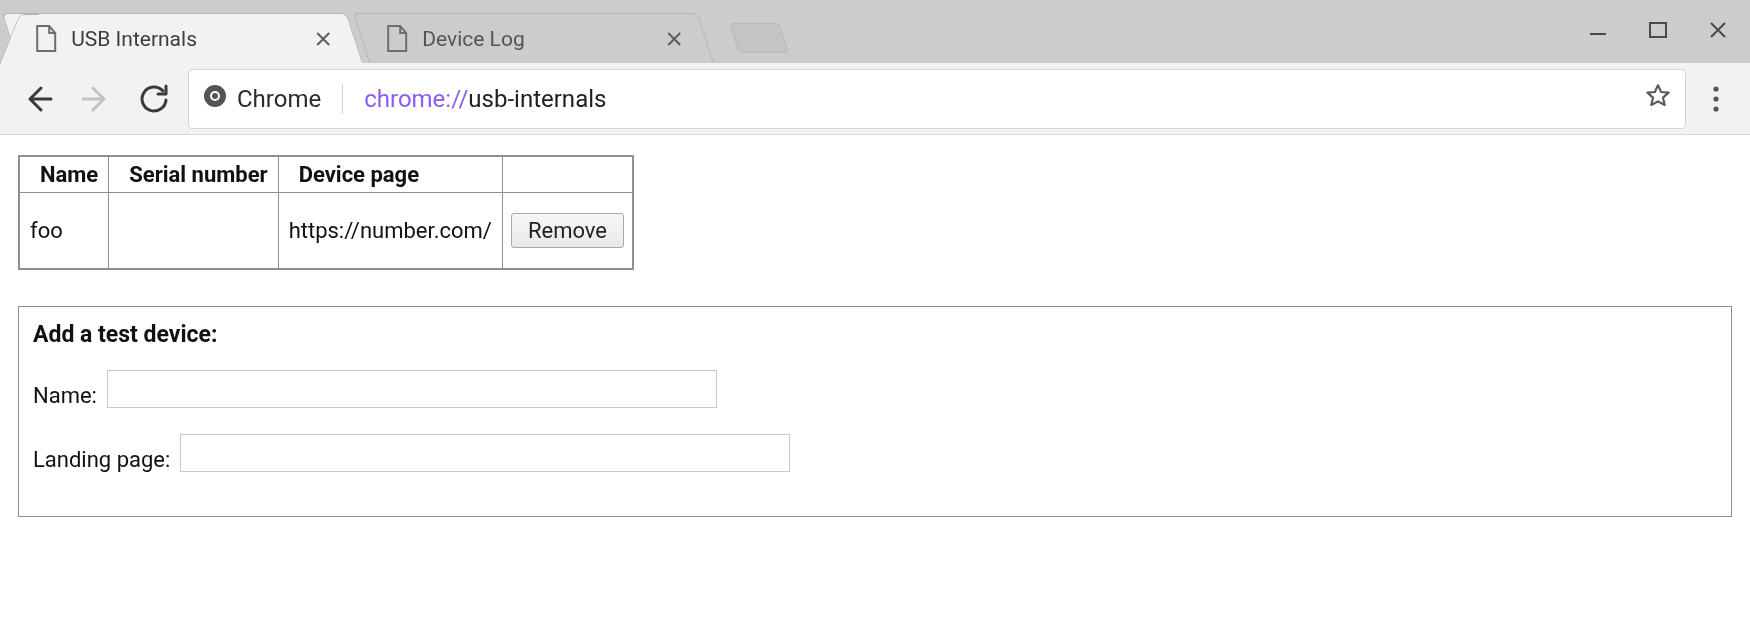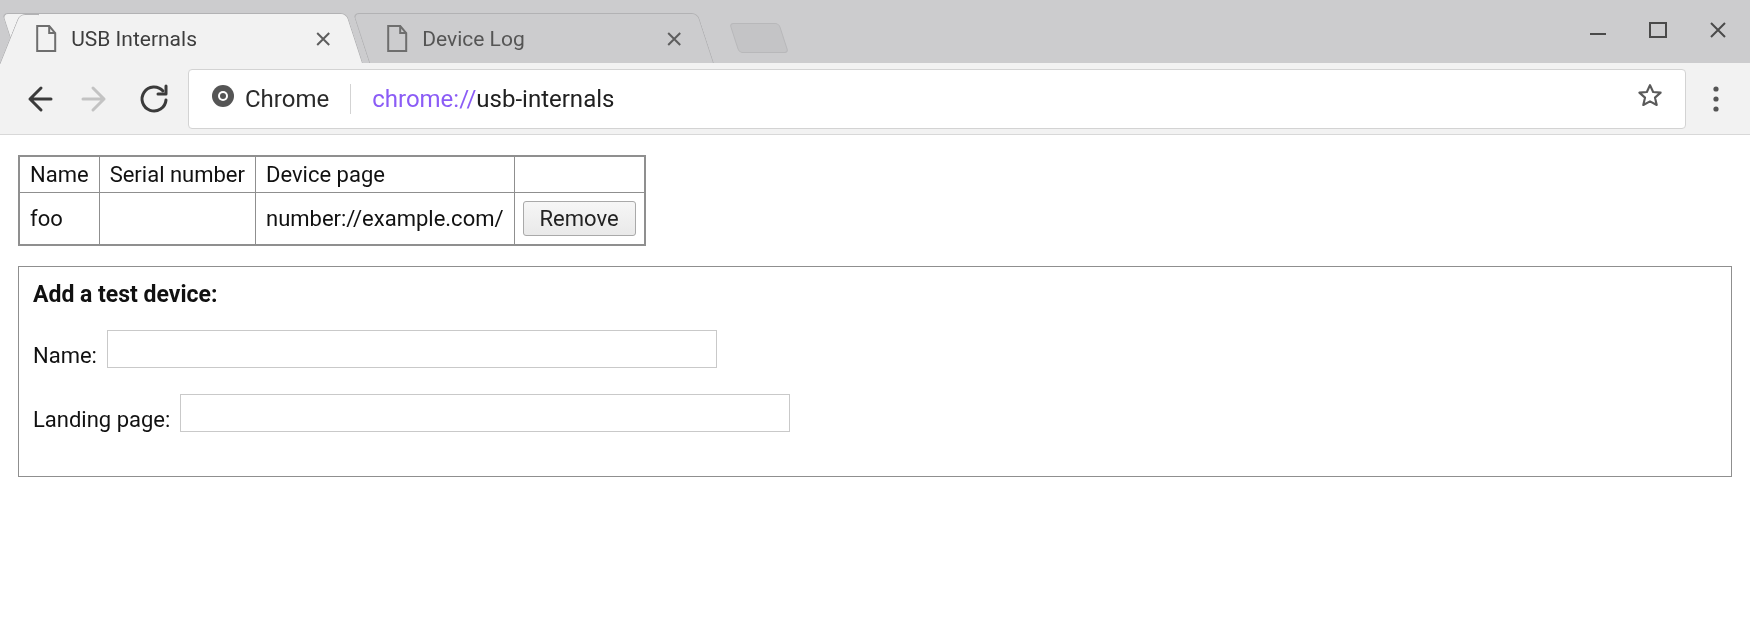--- a/index.html
+++ b/index.html
@@ -94,21 +94,21 @@
   }
   .nav-btn.disabled { color: #bfbfbf; }
   .omnibox {
     flex: 1;
     height: 60px;
     background: #fff;
     border: 1px solid #d3d3d3;
     border-radius: 4px;
     display: flex;
     align-items: center;
-    padding: 0 22px;
+    padding: 0 14px;
     font-size: 24px;
     color: #202020;
     gap: 15px;
   }
   .omnibox .secure { display:flex; align-items:center; gap:10px; color:#2b2b2b;}
   .omnibox .divider { width:1px; height:30px; background:#d3d3d3; margin: 0 6px;}
   .omnibox .url-gray { color: #8b5cf6; }
   .omnibox .star { margin-left:auto; color:#666; }
   .menu-dots { width:40px; display:flex; align-items:center; justify-content:center; color:#555;}
 
@@ -121,36 +121,36 @@
   }
   table.devices th, table.devices td {
     border: 1px solid #8f8f8f;
     padding: 4px 10px;
     text-align: left;
     font-size: 22px;
     font-weight: normal;
     vertical-align: middle;
     height: 36px;
   }
-  table.devices th { font-weight: 400; }
-  table.devices td.action { padding: 8px 8px; }
+  table.devices th { font-weight: 700; padding-left: 20px; }
+  table.devices td.action { padding: 20px 8px; }
 
   button.native {
     font-family: inherit;
     font-size: 22px;
     padding: 4px 16px;
     background: linear-gradient(#f6f6f6, #e9e9e9);
     border: 1px solid #a9a9a9;
     border-radius: 3px;
     cursor: pointer;
     color:#222;
   }
 
   fieldset.add-box {
-    margin-top: 20px;
+    margin-top: 36px;
     border: 1px solid #8f8f8f;
     padding: 14px 14px 18px 14px;
   }
   .add-title { font-weight: 700; font-size: 23px; margin-bottom: 22px; }
   .form-row { display:flex; align-items:flex-end; margin-bottom: 26px; font-size:22px; }
   .form-row label { margin-right: 10px; }
   .form-row input[type=text] {
     width: 610px; height: 38px; font-size: 20px; padding: 2px 6px;
     border: 1px solid #c9c9c9; background:#fff;
   }
@@ -271,21 +271,21 @@
         <th>Name</th>
         <th>Serial number</th>
         <th>Device page</th>
         <th></th>
       </tr>
     </thead>
     <tbody>
       <tr>
         <td>foo</td>
         <td></td>
-        <td>number://example.com/</td>
+        <td>https://number.com/</td>
         <td class="action">
           <button class="native">Remove</button>
         </td>
       </tr>
     </tbody>
   </table>
 
   <fieldset class="add-box">
     <div class="add-title">Add a test device:</div>
 

